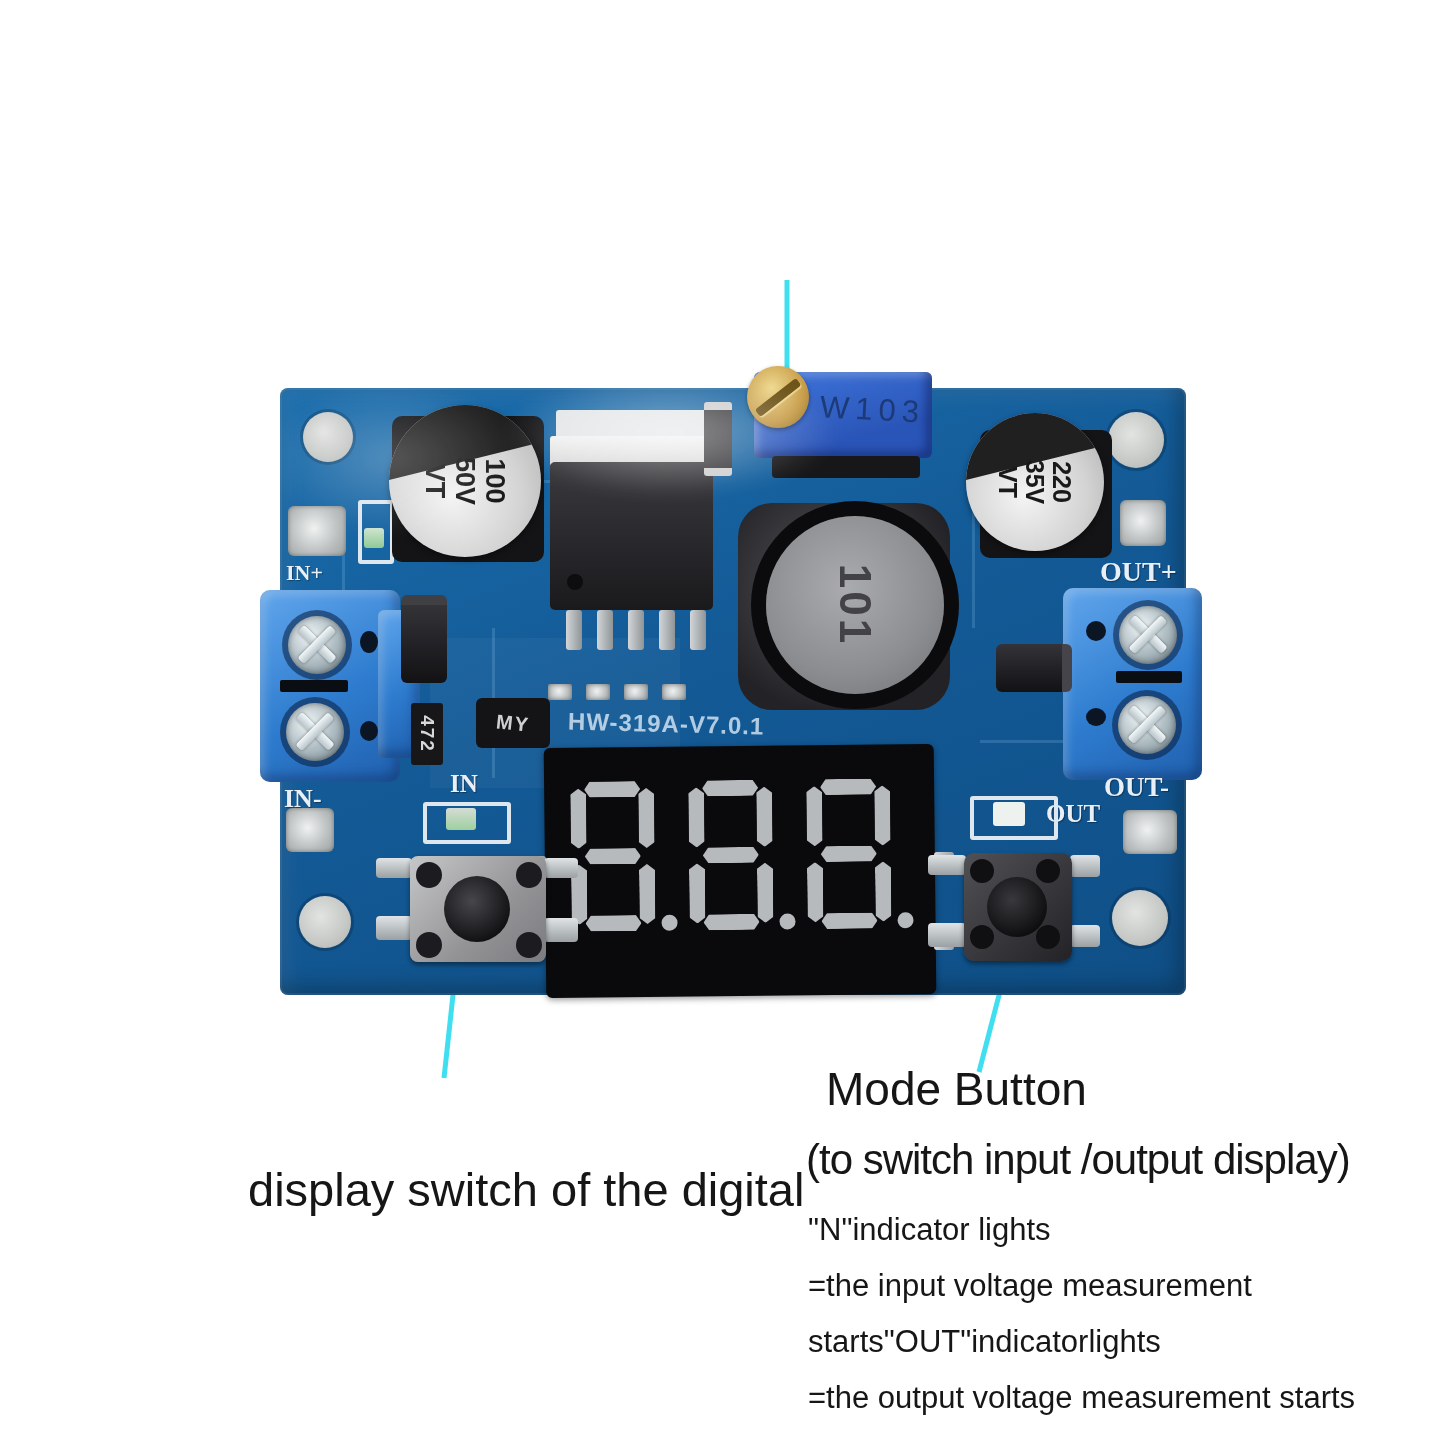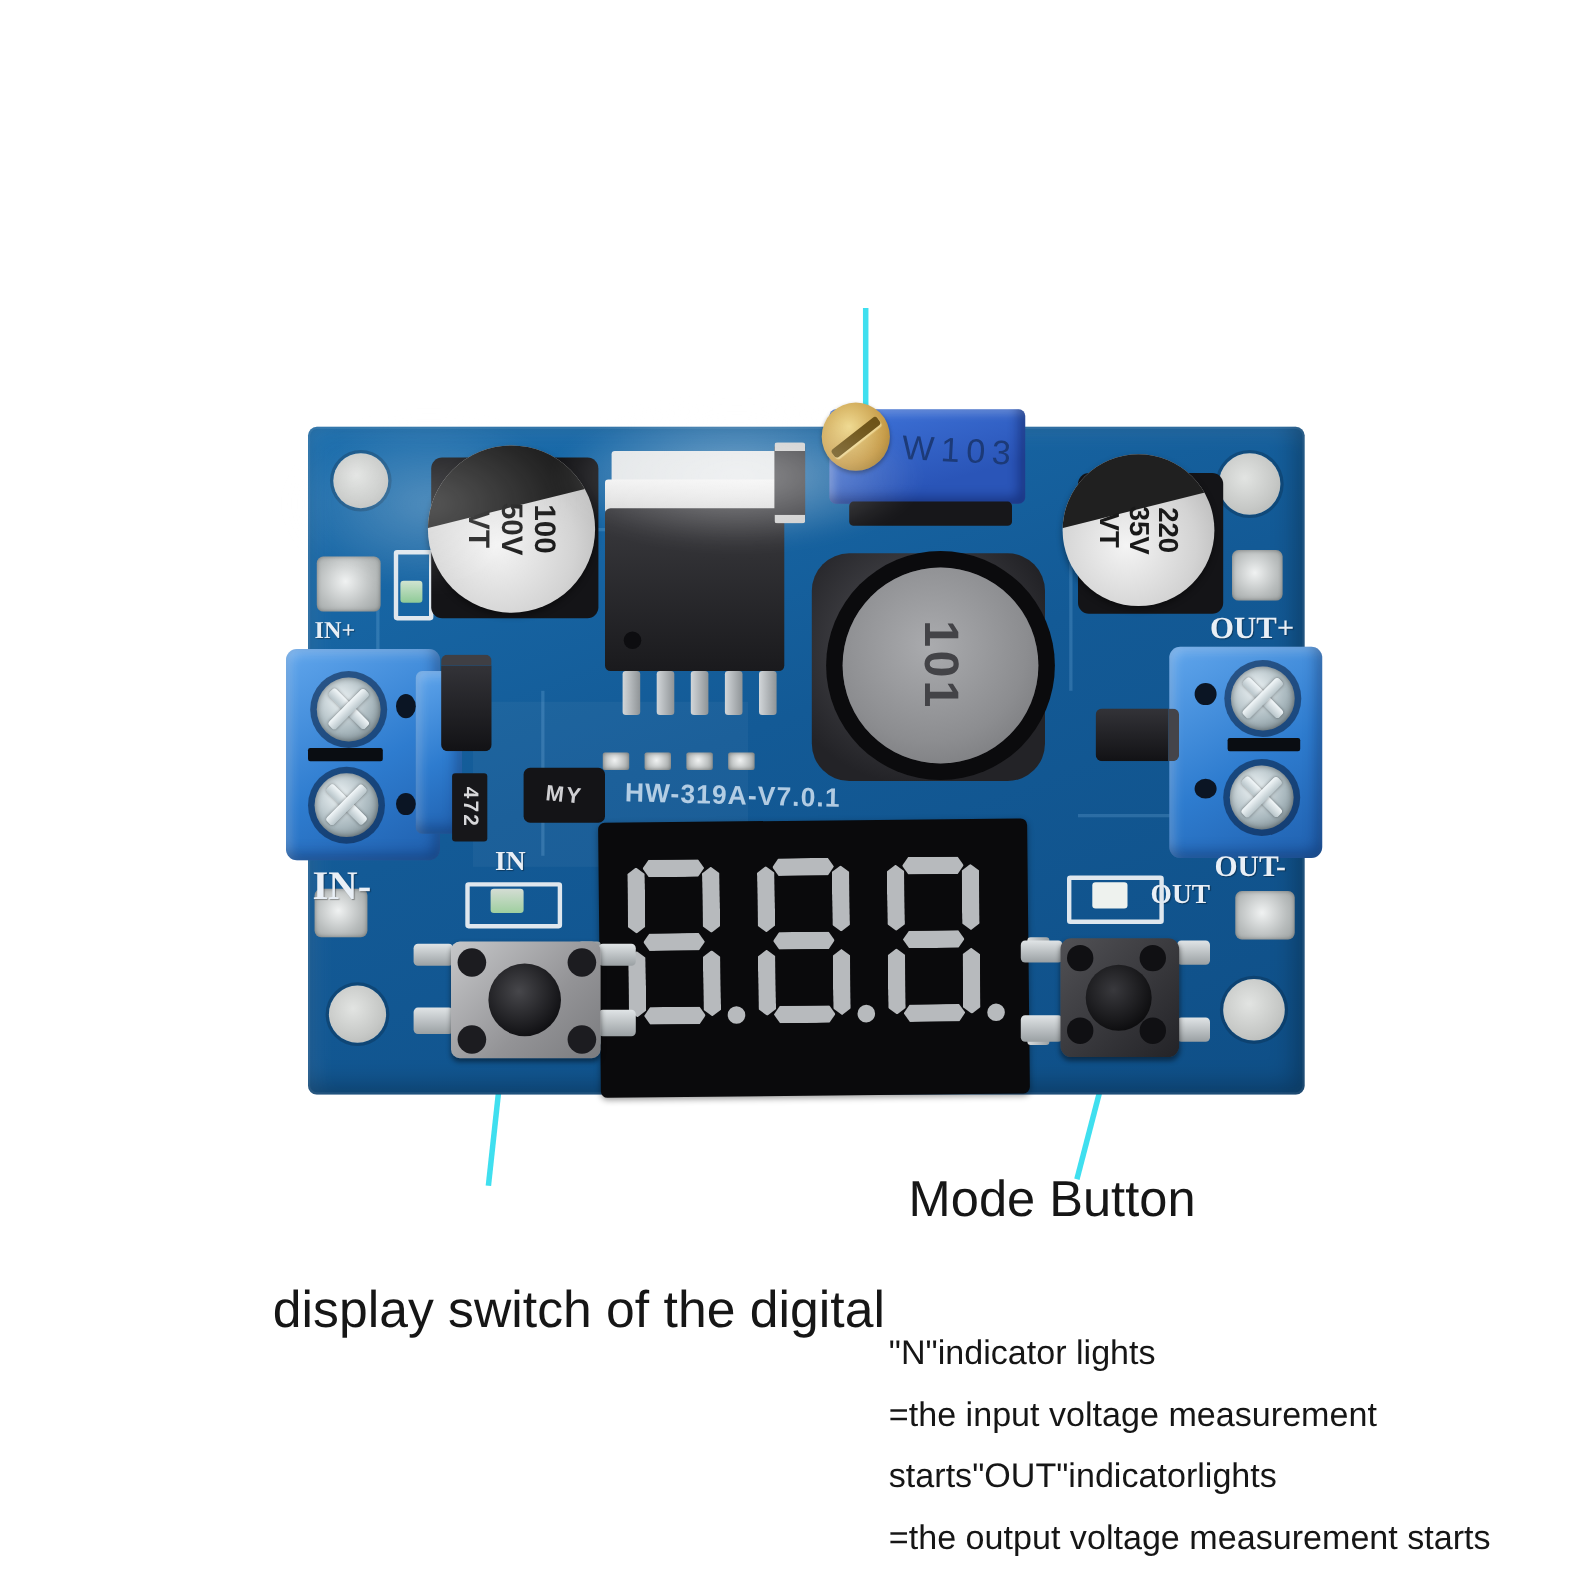--- a/index.html
+++ b/index.html
@@ -164,21 +164,21 @@
       </div>
     <div class="screw" style="left:838px;top:308px;width:58px;height:58px;">
         <i class="c1"></i>
         <i class="c2"></i>
       </div>
     <div class="slotbar" style="left:836px;top:283px;width:66px;height:12px;"></div>
     <div class="sidehole" style="left:806px;top:233px;width:20px;height:20px;"></div>
     <div class="sidehole" style="left:806px;top:320px;width:20px;height:18px;"></div>
 
     <div class="silk" style="left:6px;top:172px;font-size:22px;">IN+</div>
-    <div class="silk" style="left:4px;top:396px;font-size:37px;">IN-</div>
+    <div class="silk" style="left:4px;top:396px;font-size:26px;">IN-</div>
     <div class="silk" style="left:820px;top:168px;font-size:28px;">OUT+</div>
     <div class="silk" style="left:824px;top:384px;font-size:27px;">OUT-</div>
     <div class="silk" style="left:170px;top:382px;font-size:25px;">IN</div>
     <div class="silk" style="left:766px;top:412px;font-size:25px;">OUT</div>
     <div class="model-silk" style="left:288px;top:322px;font-size:24px;">HW-319A-V7.0.1</div>
 
     <div class="capbase" style="left:112px;top:28px;width:152px;height:146px;"></div>
     <div class="cap" style="left:109px;top:17px;width:152px;height:152px;">
       <div class="captext" style="font-size:27px;line-height:30px;">
         <span>100</span>
@@ -303,18 +303,19 @@
     <div class="post" style="left:756px;top:537px;width:24px;height:24px;background:#101013;"></div>
     <div class="sw-cap" style="left:707px;top:489px;width:60px;height:60px;background:radial-gradient(circle at 42% 38%,#39393d,#0d0d0f 75%);"></div>
 
     <div class="glare" style="left:220px;top:-20px;width:340px;height:130px;background:radial-gradient(ellipse,rgba(255,255,255,.45),transparent 70%);"></div>
     <div class="glare" style="left:-20px;top:-10px;width:260px;height:160px;background:radial-gradient(ellipse,rgba(255,255,255,.25),transparent 70%);"></div>
   </div>
 
   <div class="ann ann-onoff2">display switch of the digital</div>
 
   <div class="ann ann-mode1">Mode Button</div>
+  <div class="ann ann-mode2">(to switch input /output display)</div>
   <div class="ann ann-note" style="top:1212px;">"N"indicator lights</div>
   <div class="ann ann-note" style="top:1268px;text-align:center;">=the input voltage measurement</div>
   <div class="ann ann-note" style="top:1324px;">starts"OUT"indicatorlights</div>
   <div class="ann ann-note" style="top:1380px;">=the output voltage measurement starts</div>
 
 </div>
 
 </body></html>

